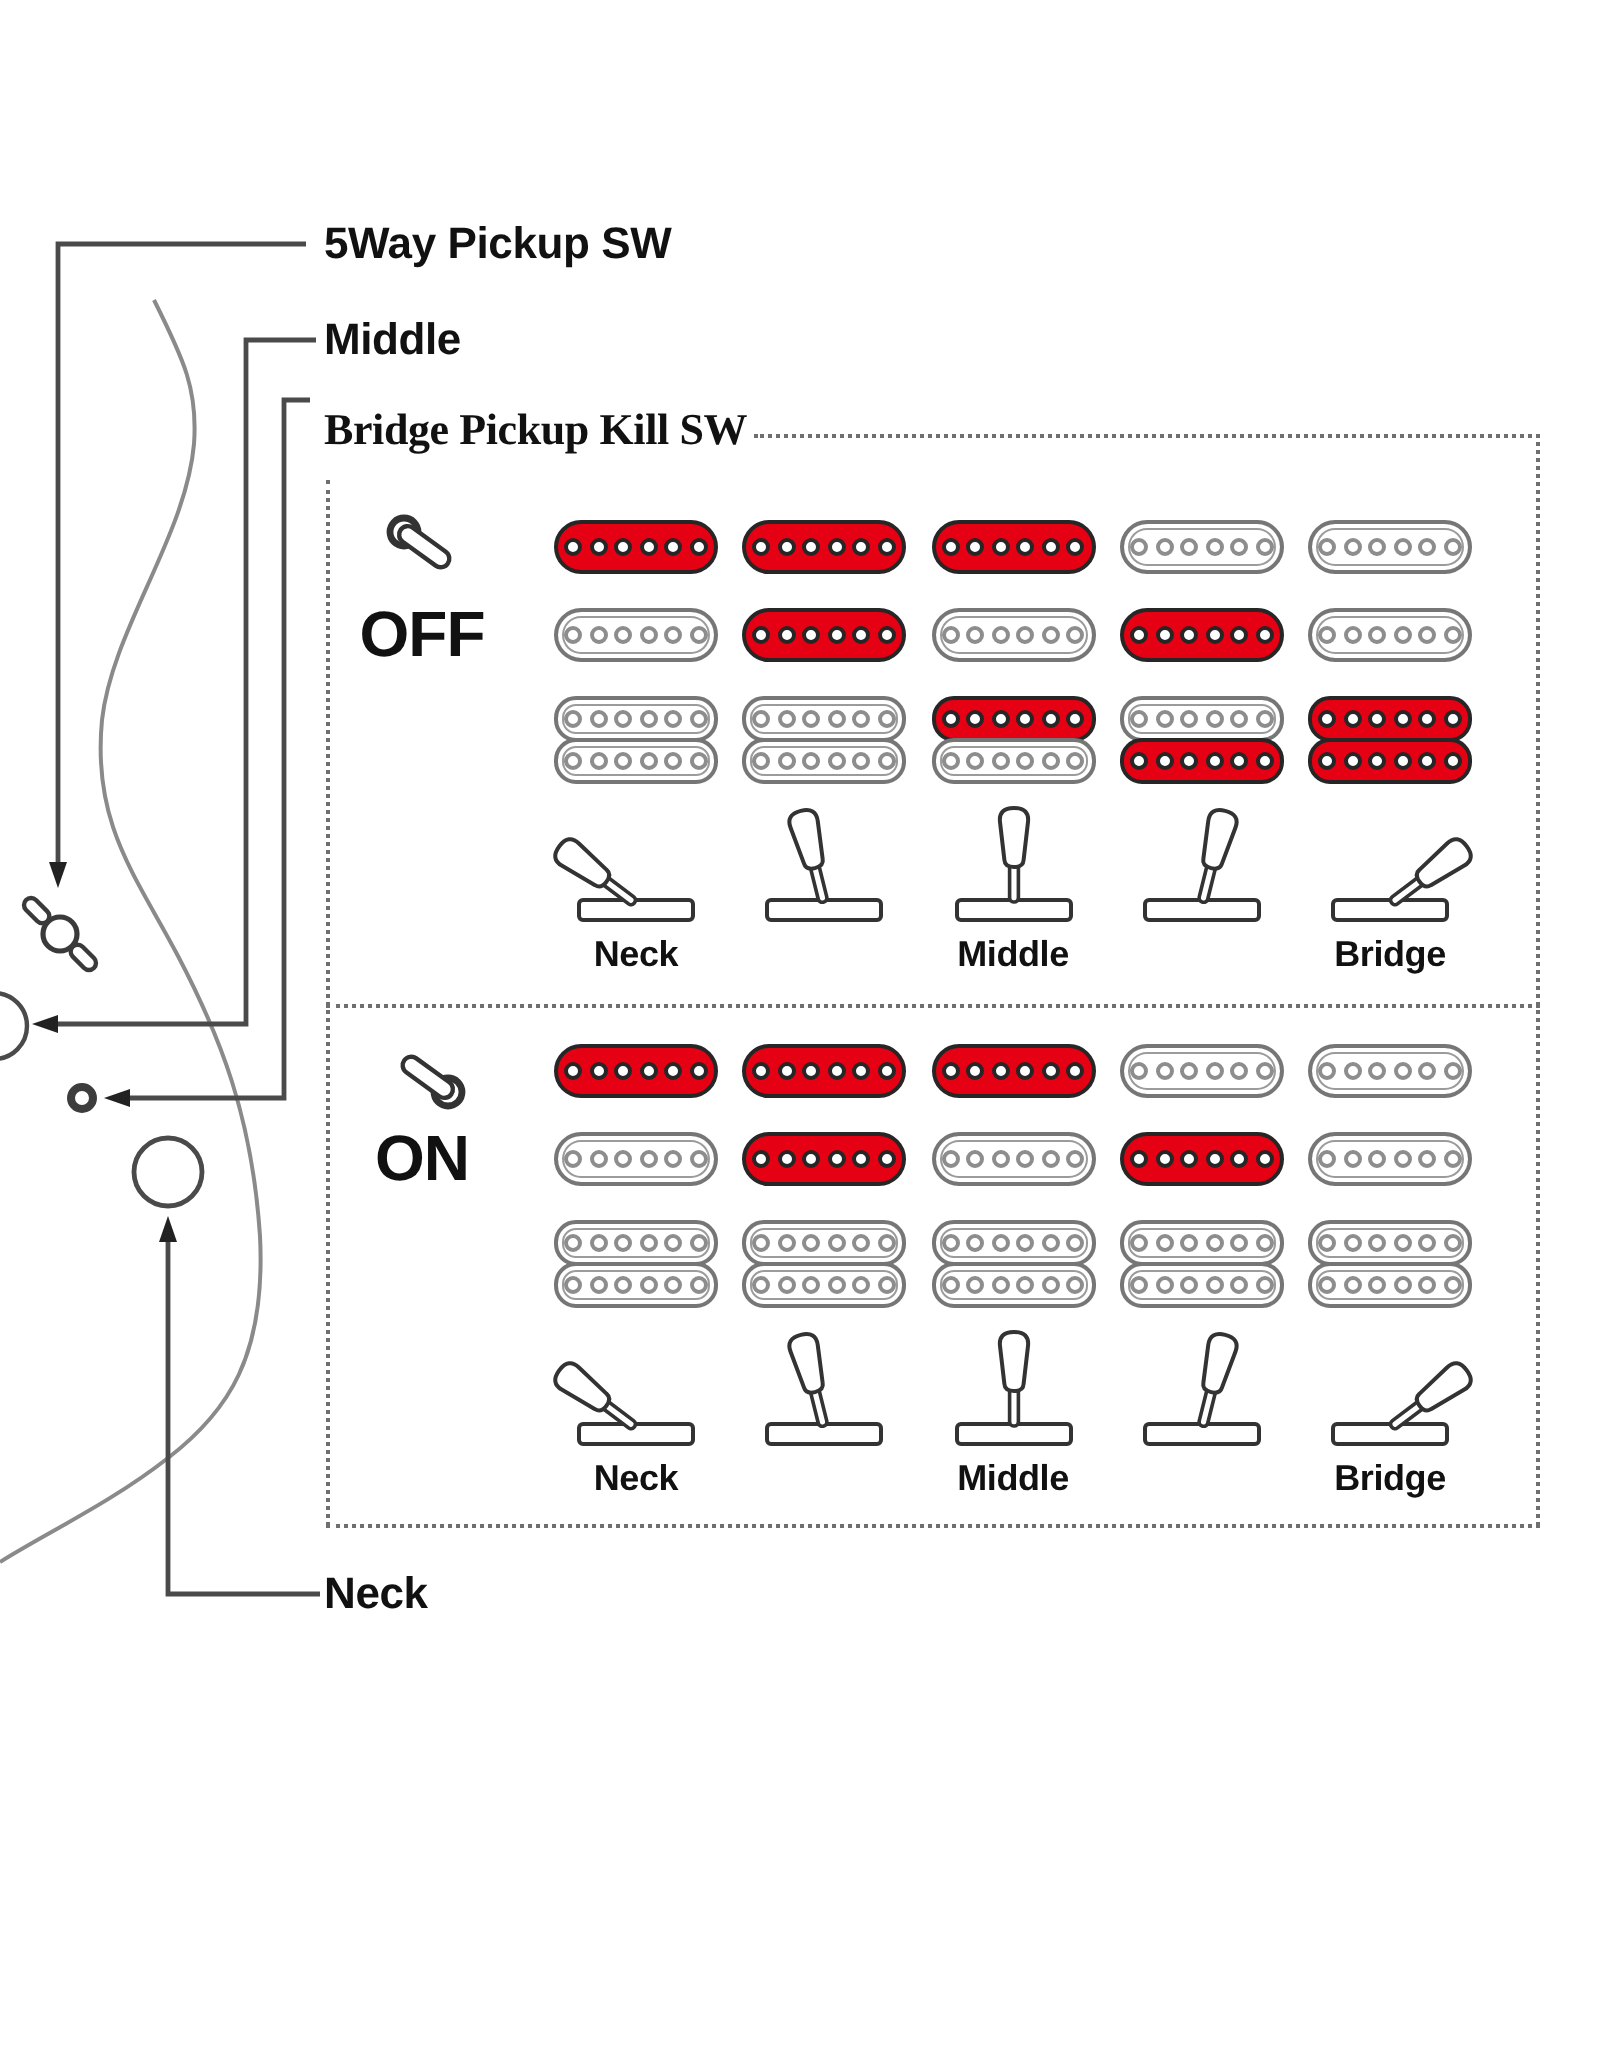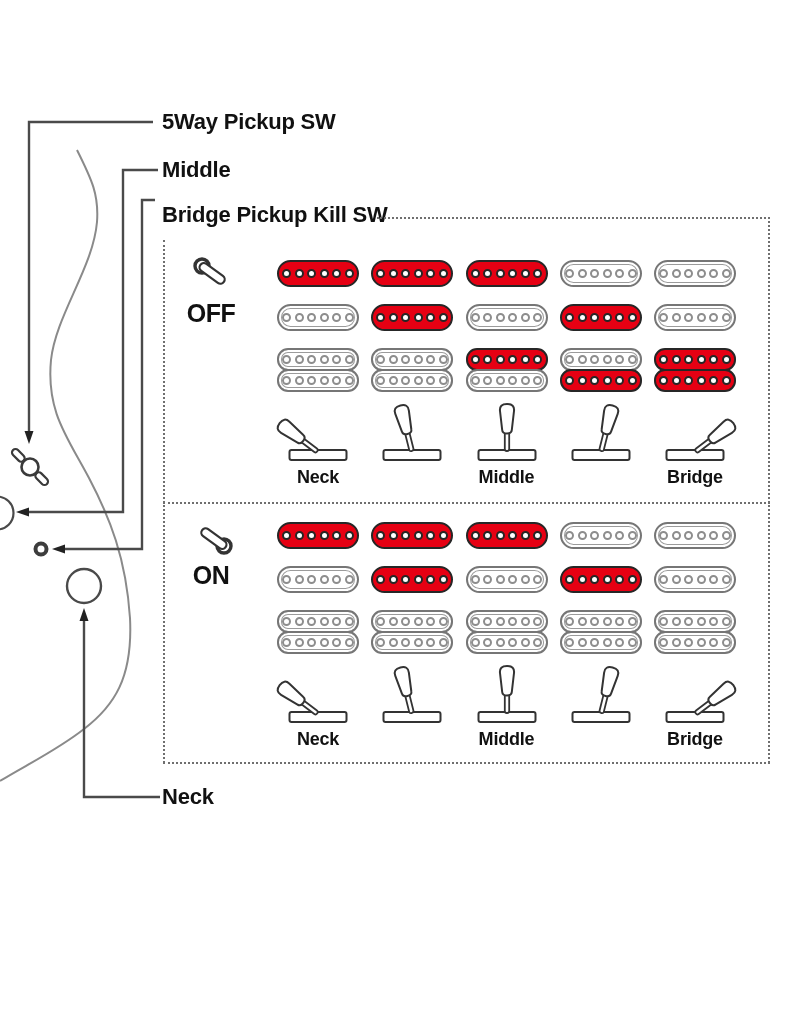--- a/index.html
+++ b/index.html
@@ -12,21 +12,21 @@
   .lbl{
     position:absolute; font-weight:bold; font-size:22px; letter-spacing:-0.2px;
     white-space:nowrap; color:#111;
   }
   .dot-top{position:absolute; border-top:2px dotted #6f6f6f;}
   .dot-left{position:absolute; border-left:2px dotted #6f6f6f;}
   #box-content{position:absolute; left:163px; top:218px; width:607px; height:546px;}
   .section{position:absolute; left:0; width:607px;}
   .state-label{
     position:absolute; left:4px; width:88px; text-align:center;
-    font-weight:bold; font-size:25px; letter-spacing:-0.5px;
+    font-weight:bold; font-size:32px; letter-spacing:-0.5px;
   }
   .coil{
     box-sizing:border-box; position:absolute; width:82px; height:27px;
     border-radius:14px; border:2px solid #262626; background:#fff;
     display:flex; align-items:center; justify-content:space-evenly;
   }
   .coil.hc{position:relative; left:0; top:0; height:23px; border-radius:11px;}
   .coil.inactive{
     border-color:#767676;
     box-shadow: inset 0 0 0 2px #ffffff, inset 0 0 0 3px #9b9b9b;
@@ -82,21 +82,21 @@
 
     <circle cx="-3" cy="513" r="16.5" fill="#fff" stroke="#4a4a4a" stroke-width="2.2"></circle>
 
     <circle cx="41" cy="549" r="5.5" fill="#fff" stroke="#3d3d3d" stroke-width="4"></circle>
 
     <circle cx="84" cy="586" r="17" fill="#fff" stroke="#4a4a4a" stroke-width="2.4"></circle>
   </svg>
 
   <div class="lbl" style="left:162px;top:109px;">5Way Pickup SW</div>
   <div class="lbl" style="left:162px;top:157px;">Middle</div>
-  <div class="lbl" style="left:162px;top:202px;">Bridge Pickup Kill SW</div>
+  <div class="lbl" style="left:162px;top:202px;font-family:Liberation Serif, serif;">Bridge Pickup Kill SW</div>
   <div class="lbl" style="left:162px;top:784px;">Neck</div>
 
   <div class="dot-top" style="left:377px;top:217px;width:393px;"></div>
   <div class="dot-left" style="left:163px;top:240px;height:523px;"></div>
   <div class="dot-left" style="left:768px;top:217px;height:546px;"></div>
   <div class="dot-top" style="left:163px;top:762px;width:607px;"></div>
   <div class="dot-top" style="left:163px;top:502px;width:607px;"></div>
 
   <div id="box-content">
     <div class="section" style="top:0;">

